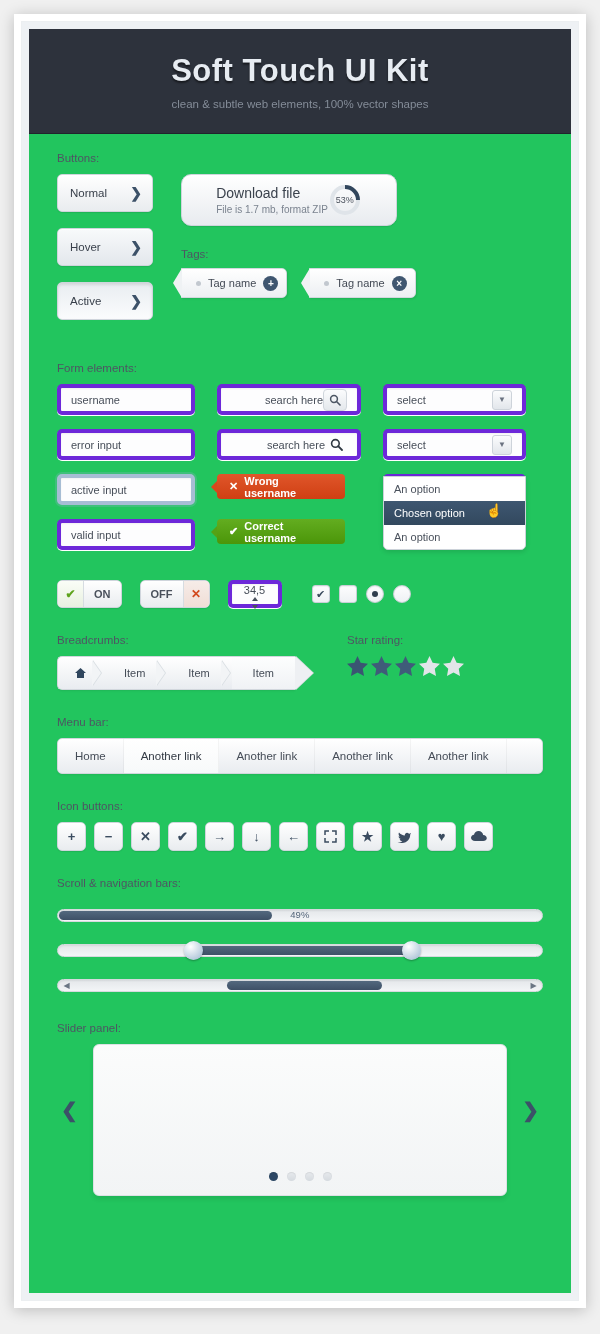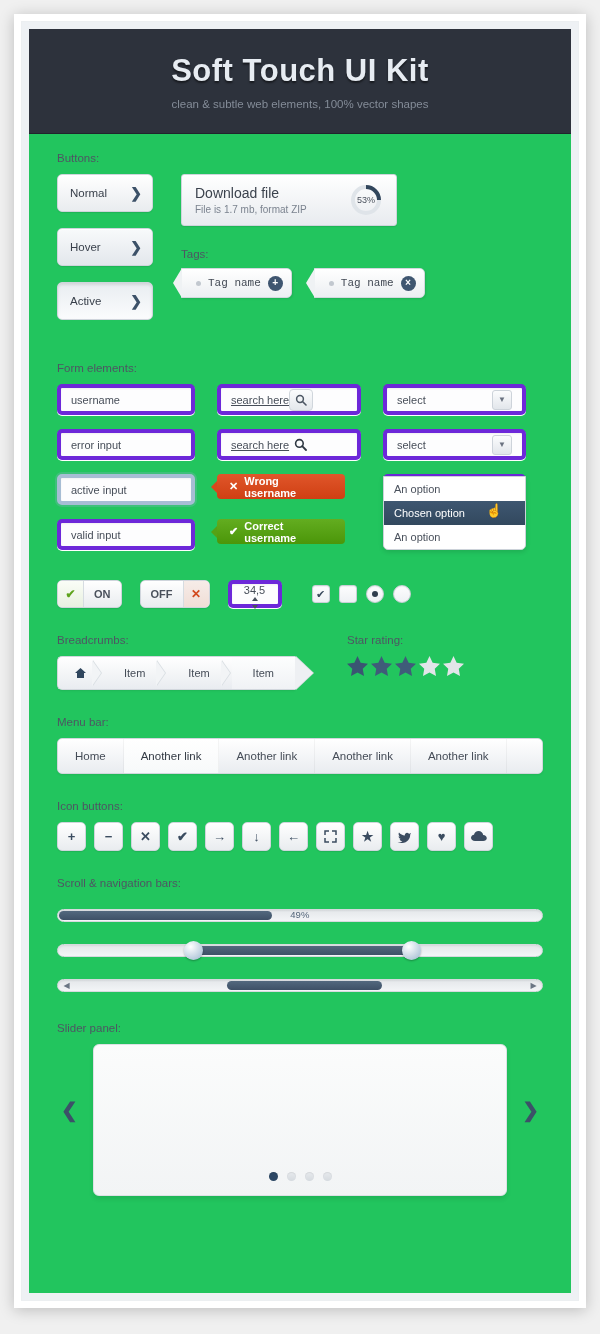--- a/index.html
+++ b/index.html
@@ -66,38 +66,38 @@
     padding: 0 10px 0 12px;
     font-size: 11.5px; color: #39404b; cursor: pointer;
   }
   .btn.hover { background: linear-gradient(#f8fafb, #e3e7ec); }
   .btn.active { background: linear-gradient(#e9edf1, #fbfcfd); box-shadow: inset 0 2px 3px rgba(0,0,0,.1); }
   .chev { color: #3c5168; font-size: 14px; font-weight: bold; }
 
   
   .dl-wrap { margin-left: 14px; flex: 1; }
   .download {
-    width: 216px; height: 52px; border-radius: 3px;
-    display: flex; align-items: center; justify-content: space-between;
+    width: 216px; height: 52px; border-radius: 10px;
+    display: flex; align-items: center; justify-content: center;
     padding: 0 13px; cursor: pointer;
     background: linear-gradient(#ffffff, #e8ebef);
   }
   .dl-t1 { font-size: 14px; color: #3b424d; }
   .dl-t2 { font-size: 10px; color: #7b838f; margin-top: 3px; }
   .ring { position: relative; width: 34px; height: 34px; }
   .ring svg { display: block; }
   .ring span {
     position: absolute; inset: 0; display: flex;
     align-items: center; justify-content: center;
     font-size: 9px; color: #4a515c;
   }
 
   
   .tags-label { margin: 22px 0 8px; font-size: 11.5px; color: #4e5663; }
-  .tag-row { display: flex; gap: 22px; font-family: Liberation Mono, monospace; }
+  .tag-row { display: flex; gap: 22px; }
   .tag {
     height: 30px; display: flex; align-items: center; gap: 7px;
     padding: 0 8px 0 14px; cursor: pointer;
     background: linear-gradient(#ffffff, #eceff2);
     border: 1px solid #d3d8de;
     border-radius: 0 5px 5px 0;
     box-shadow: 1px 1px 2px rgba(0,0,0,.1);
     position: relative;
   }
   .tag::before {
@@ -119,21 +119,21 @@
   .fgrid { display: flex; gap: 22px; }
   .fcol { width: 138px; }
   .fcol.mid { width: 144px; }
   .fcol.rgt { width: 143px; position: relative; }
   .inp {
     width: 100%; height: 31px; margin-bottom: 14px;
     display: flex; align-items: center; padding: 0 10px;
     font-size: 11px; color: #474e59; cursor: text;
   }
   .inp.focus { border-color: #a7bdd4; box-shadow: 0 0 0 2px rgba(150,180,210,.25), inset 0 1px 2px rgba(0,0,0,.05); }
-  .srch { position: relative; justify-content: flex-start; text-decoration: underline; }
+  .srch { position: relative; justify-content: flex-end; }
   .srch-btn {
     width: 24px; height: 22px; border-radius: 4px;
     display: flex; align-items: center; justify-content: center;
     background: linear-gradient(#fbfcfd,#e4e8ec); border: 1px solid #d0d6dc;
     cursor: pointer;
   }
   .srch-plain { display: flex; align-items: center; justify-content: center; width: 22px; cursor: pointer; }
   .sel { justify-content: space-between; cursor: pointer; }
   .sel-arrow {
     width: 20px; height: 20px; border-radius: 3px;

